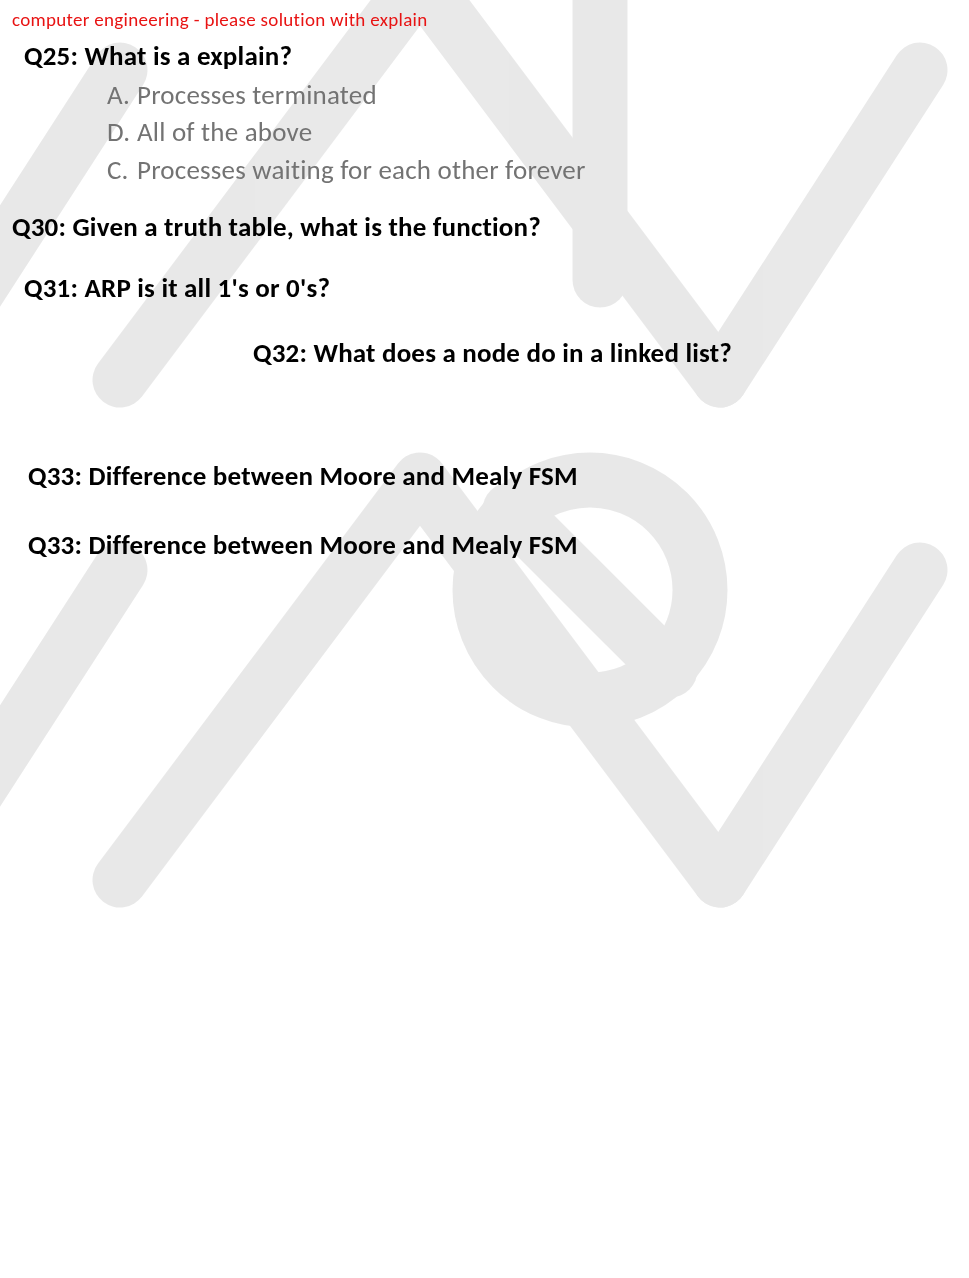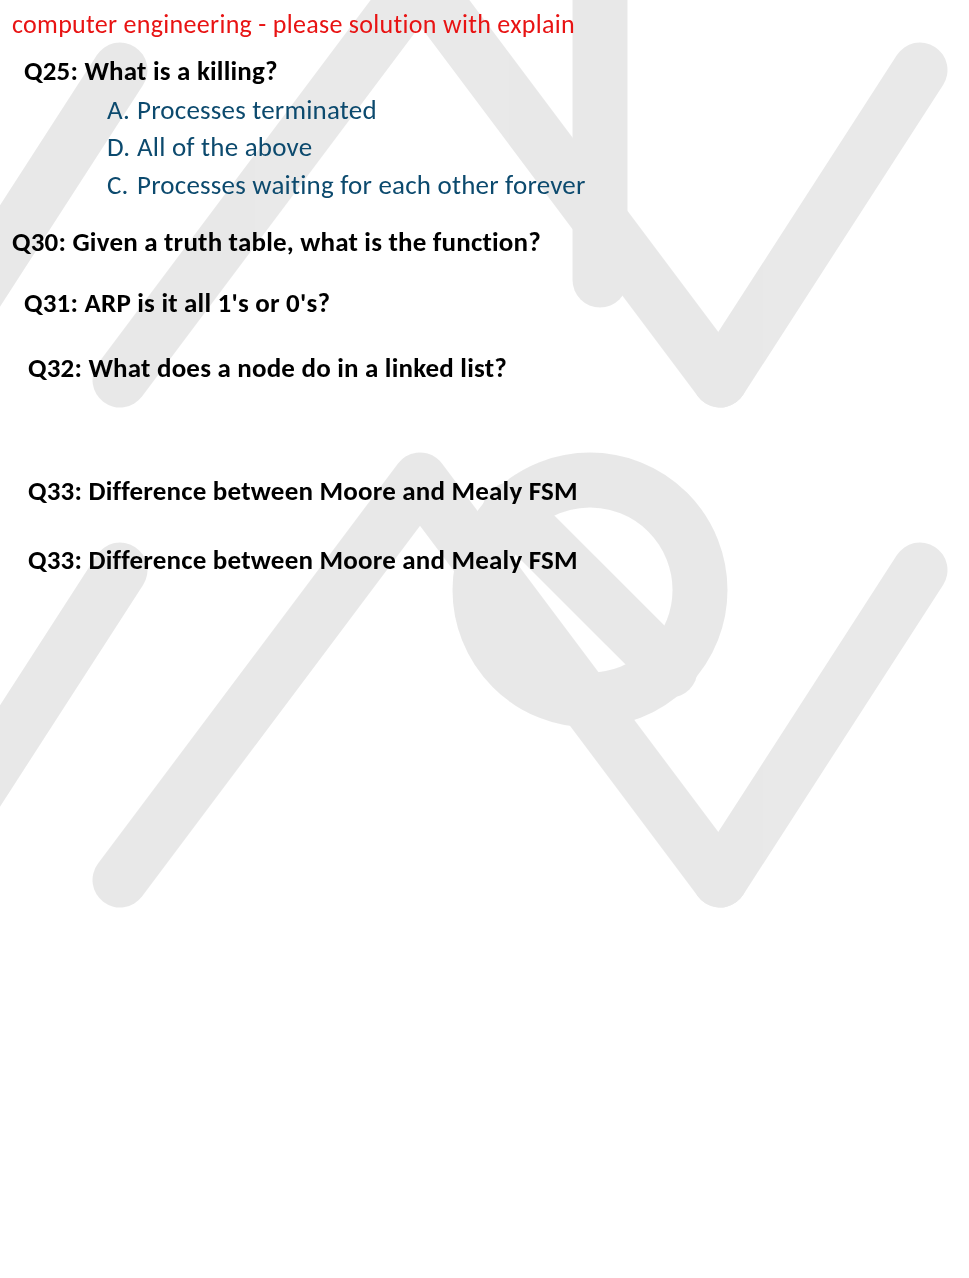--- a/index.html
+++ b/index.html
@@ -24,23 +24,23 @@
       height: 100%;
       pointer-events: none;
       z-index: 0;
     }
     .content {
       position: relative;
       z-index: 1;
     }
     .header-note {
       color: #e81313;
-      font-size: 26px;
+      font-size: 19px;
       font-weight: 400;
-      margin-bottom: 14px;
+      margin-bottom: 8px;
       letter-spacing: 0.3px;
     }
     .question {
       font-size: 27px;
       font-weight: 700;
       color: #000000;
       margin-bottom: 18px;
       letter-spacing: 0.2px;
     }
     .q24 {
@@ -50,38 +50,39 @@
       margin-left: 12px;
       margin-bottom: 4px;
     }
     .options {
       margin-left: 95px;
       margin-bottom: 22px;
     }
     .option {
       font-size: 27px;
       font-weight: 400;
-      color: #0c4a6e;
+      color: #737373;
       line-height: 1.38;
       letter-spacing: 0.2px;
     }
     .option-letter {
       display: inline-block;
       width: 30px;
     }
     .q30 {
       margin-bottom: 28px;
     }
     .q31 {
       margin-left: 12px;
       margin-bottom: 32px;
     }
     .q32 {
       margin-left: 16px;
       margin-bottom: 90px;
+      text-align: center;
     }
     .q33a {
       margin-left: 16px;
       margin-bottom: 36px;
     }
     .q33b {
       margin-left: 16px;
     }
   </style>
 </head>
@@ -101,21 +102,21 @@
     <circle cx="590" cy="590" r="110"></circle>
     <path d="M 510 510 L 670 670" stroke-linecap="round"></path>
   </g>
 </svg>
 
 <div class="content">
 
   <div class="header-note">computer engineering - please solution with explain</div>
 
 
-  <div class="question q25">Q25: What is a killing?</div>
+  <div class="question q25">Q25: What is a explain?</div>
   <div class="options">
     <div class="option">
       <span class="option-letter">A.</span><span>Processes terminated</span>
     </div>
     <div class="option">
       <span class="option-letter">D.</span><span>All of the above</span>
     </div>
     <div class="option">
       <span class="option-letter">C.</span><span>Processes waiting for each other forever</span>
     </div>

